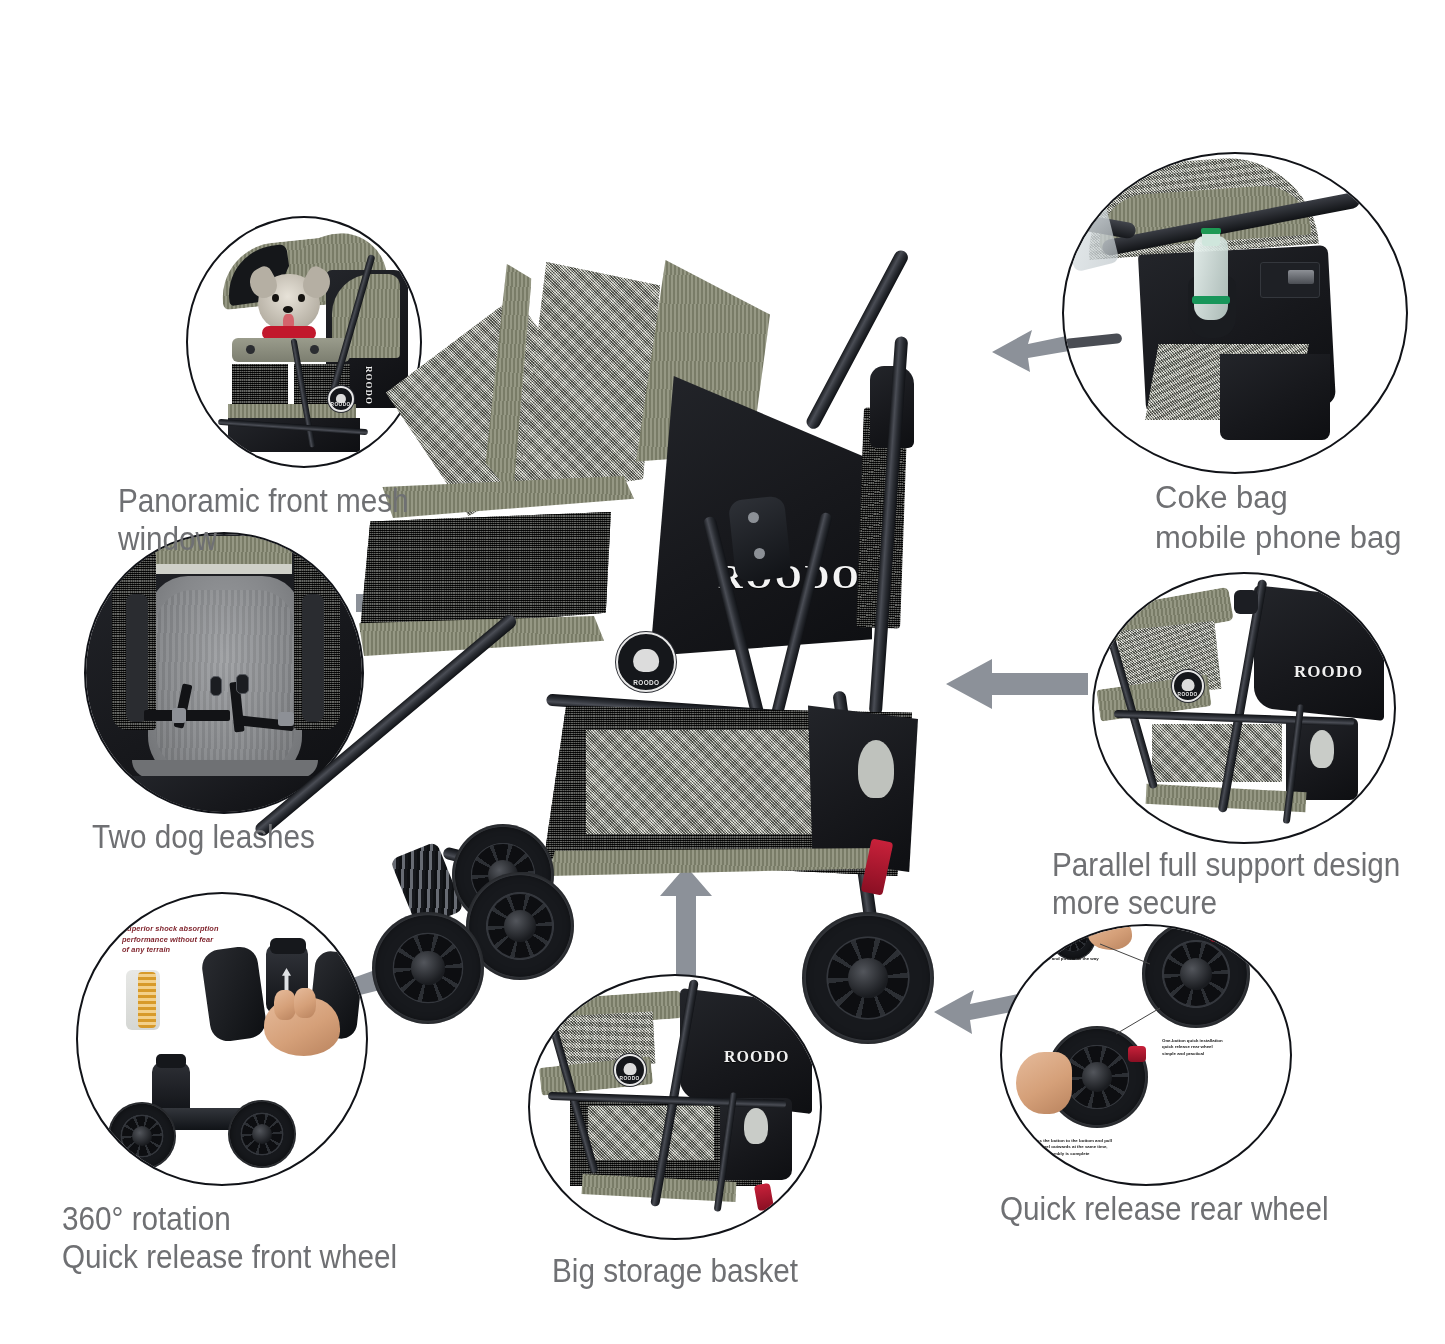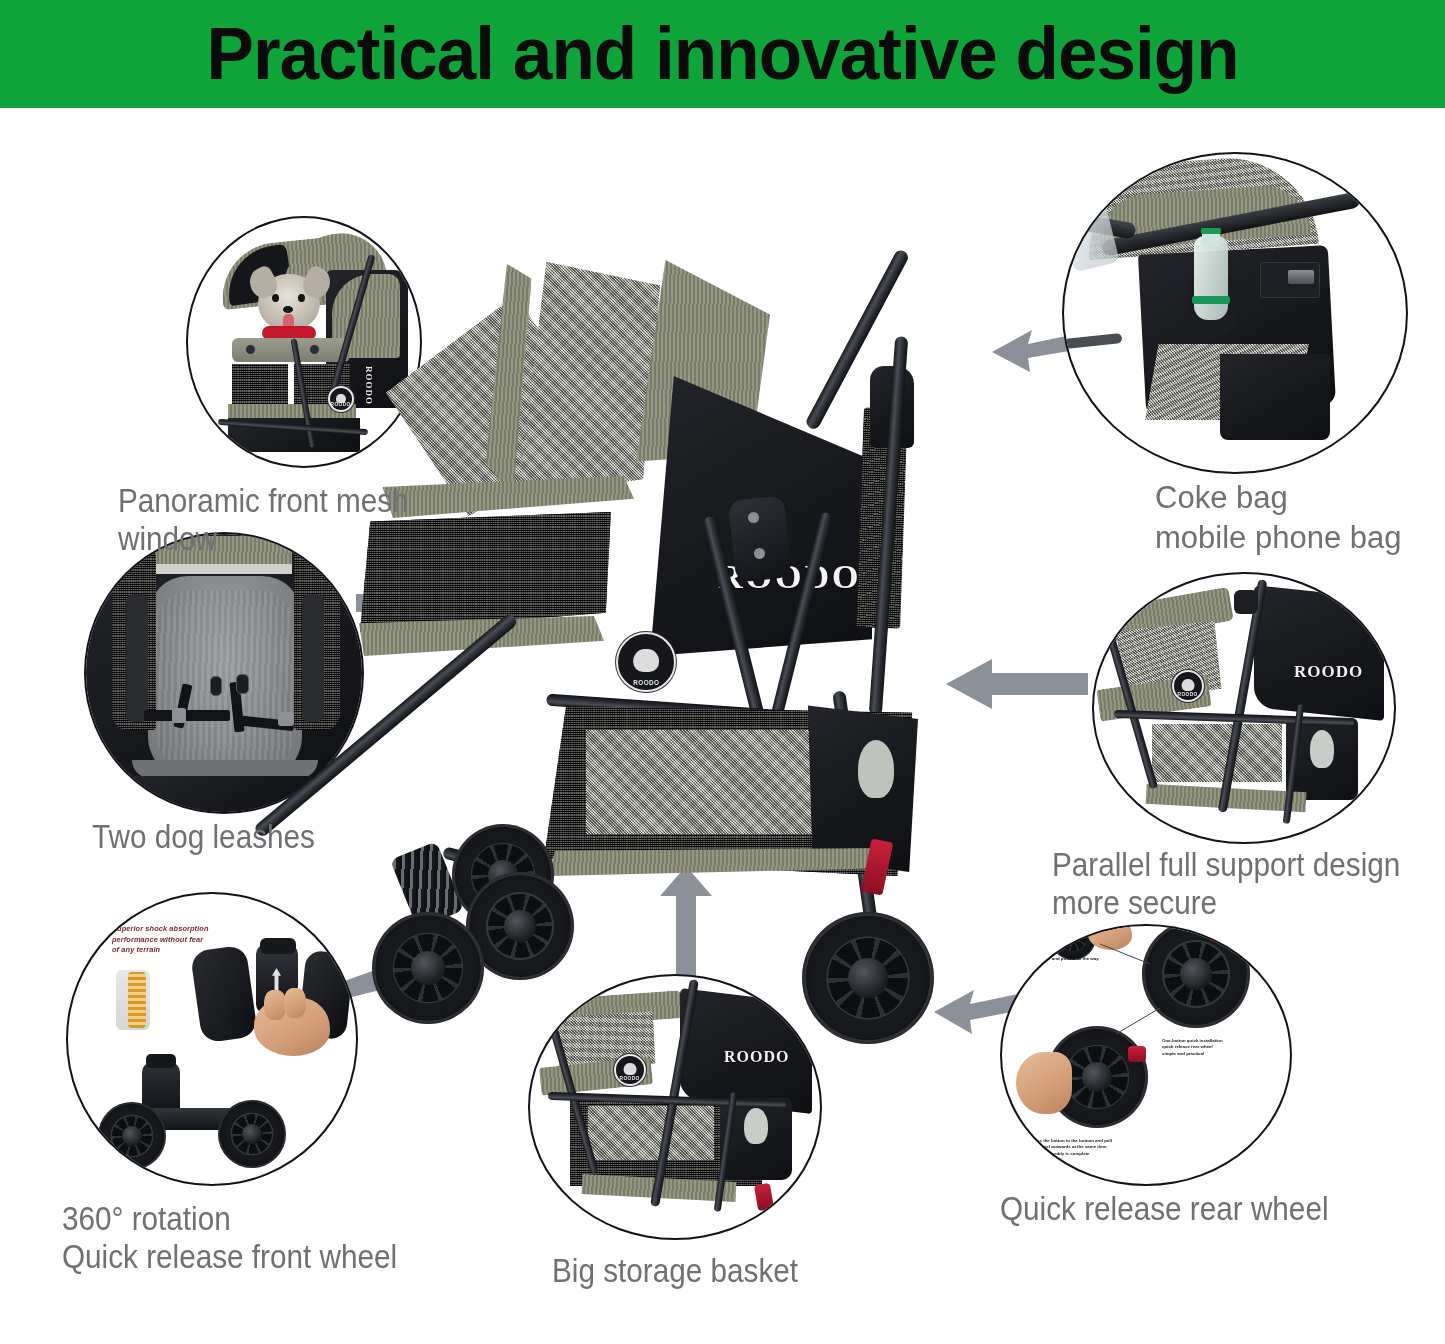--- a/index.html
+++ b/index.html
@@ -167,23 +167,20 @@
     position:absolute;
     background:linear-gradient(150deg,#e6bb9b 0%,#d5a079 55%,#b9835e 100%);
     border-radius:45% 40% 50% 55%/50% 55% 45% 50%;
   }
 </style>
 </head>
 <body>
 
 <div id="page">
 
-  <div class="banner">
-    <div class="banner-title">Practical and innovative design</div>
-  </div>
   <div class="banner-rule"></div>
 
   <svg class="arrow" style="left:398px;top:378px;width:180px;height:80px" viewBox="0 0 180 80">
     <polygon points="5,16 120,40 120,24 172,48 120,72 120,56 5,32" fill="#8C9199"></polygon>
   </svg>
 
   <svg class="arrow" style="left:352px;top:572px;width:150px;height:62px" viewBox="0 0 150 62">
     <polygon points="4,22 98,22 98,8 144,31 98,54 98,40 4,40" fill="#8C9199"></polygon>
   </svg>
 
@@ -322,21 +319,21 @@
       <div class="ph tube-h" style="left:20px;top:140px;width:240px;height:8px;transform:rotate(2deg);"></div>
       <div class="ph tube" style="left:196px;top:130px;width:7px;height:120px;transform:rotate(7deg);"></div>
       <div class="ph" style="left:140px;top:16px;width:24px;height:24px;background:#1c1e23;border-radius:6px;"></div>
       <div class="roodo-badge" style="left:78px;top:96px;width:28px;height:28px">
           <div class="pup"></div>
           <span>ROODO</span>
         </div>
     </div>
   </div>
 
-  <div class="inset" style="left:66px;top:892px;width:288px;height:290px">
+  <div class="inset" style="left:76px;top:892px;width:288px;height:290px">
     <div class="inset-img">
       <div class="smalltxt" style="left:44px;top:30px;width:150px;font-size:7.4px;color:#7d1f28;font-style:italic;">Superior shock absorption
 performance without fear
 of any terrain</div>
 
       <div class="ph" style="left:48px;top:76px;width:34px;height:60px;background:linear-gradient(180deg,#e7e8e6,#d5d7d4);border-radius:6px;"></div>
       <div class="ph" style="left:60px;top:78px;width:18px;height:56px;
            background:repeating-linear-gradient(0deg,#d79a2a 0 3px,#f3d08a 3px 6px);border-radius:4px;"></div>
 
       <div class="ph" style="left:128px;top:54px;width:56px;height:92px;background:linear-gradient(120deg,#2a2c31,#0d0f12);border-radius:18px;transform:rotate(-8deg);"></div>

